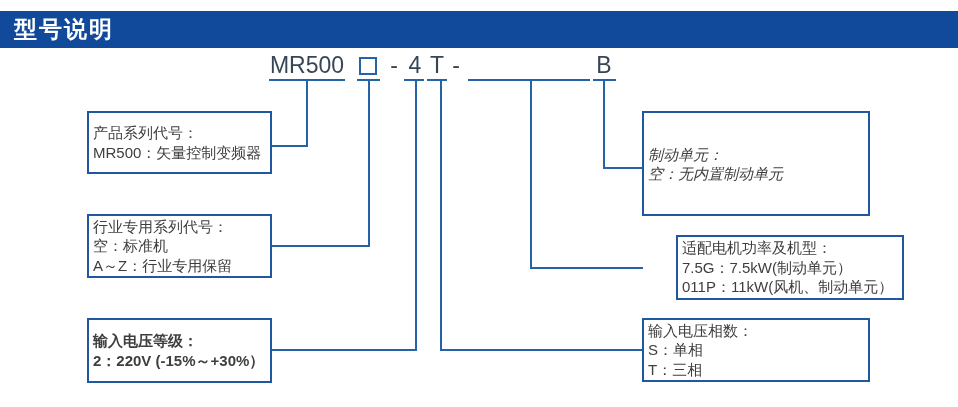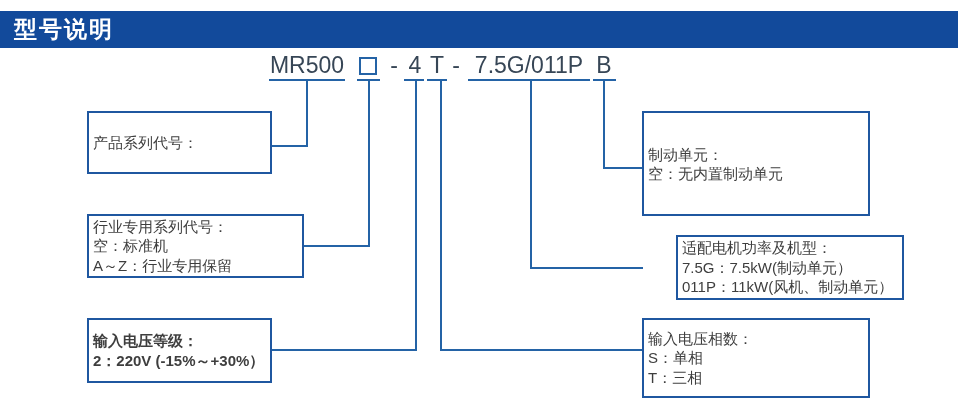--- a/index.html
+++ b/index.html
@@ -44,21 +44,20 @@
   <div class="titlebar">
     <span class="title">型号说明</span>
   </div>
 
   <span class="seg" style="left:266px; width:82px;">MR500</span>
   <span class="placeholder-square"></span>
   <span class="seg" style="left:388px; width:12px;">-</span>
   <span class="seg" style="left:405px; width:20px;">4</span>
   <span class="seg" style="left:427px; width:20px;">T</span>
   <span class="seg" style="left:450px; width:12px;">-</span>
-  <span class="seg" style="left:466px; width:126px;">7.5G/011P</span>
   <span class="seg" style="left:592px; width:24px;">B</span>
 
   <div class="hline" style="left:269px; top:79px; width:76px;"></div>
   <div class="hline" style="left:357px; top:79px; width:23px;"></div>
   <div class="hline" style="left:404px; top:79px; width:20px;"></div>
   <div class="hline" style="left:427px; top:79px; width:20px;"></div>
   <div class="hline" style="left:468px; top:79px; width:122px;"></div>
   <div class="hline" style="left:593px; top:79px; width:23px;"></div>
 
   <div class="vline" style="left:306px; top:80px; height:67px;"></div>
@@ -74,43 +73,44 @@
   <div class="hline" style="left:440px; top:349px; width:203px;"></div>
 
   <div class="vline" style="left:530px; top:80px; height:189px;"></div>
   <div class="hline" style="left:530px; top:267px; width:113px;"></div>
 
   <div class="vline" style="left:603px; top:80px; height:89px;"></div>
   <div class="hline" style="left:603px; top:167px; width:40px;"></div>
 
   <div class="callout" style="left:87px; top:111px; width:185px; height:63px;">
     <div class="ln">产品系列代号：</div>
+    <div class="ln">MR500：矢量控制变频器</div>
   </div>
 
-  <div class="callout" style="left:87px; top:214px; width:217px; height:64px;">
+  <div class="callout" style="left:87px; top:214px; width:185px; height:64px;">
     <div class="ln">行业专用系列代号：</div>
     <div class="ln">空：标准机</div>
     <div class="ln">A～Z：行业专用保留</div>
   </div>
 
   <div class="callout" style="left:87px; top:318px; width:185px; height:65px;font-weight:bold;">
     <div class="ln">输入电压等级：</div>
     <div class="ln">2：220V (-15%～+30%）</div>
   </div>
 
-  <div class="callout" style="left:642px; top:111px; width:228px; height:105px; line-height:19px;">
+  <div class="callout" style="left:642px; top:111px; width:228px; height:105px; line-height:19px;font-style:italic;">
     <div class="ln">制动单元：</div>
     <div class="ln">空：无内置制动单元</div>
   </div>
 
   <div class="callout" style="left:676px; top:235px; width:228px; height:65px;">
     <div class="ln">适配电机功率及机型：</div>
     <div class="ln">7.5G：7.5kW(制动单元）</div>
     <div class="ln">011P：11kW(风机、制动单元）</div>
   </div>
 
-  <div class="callout" style="left:642px; top:318px; width:228px; height:80px;">
+  <div class="callout" style="left:642px; top:318px; width:228px; height:64px;">
     <div class="ln">输入电压相数：</div>
     <div class="ln">S：单相</div>
     <div class="ln">T：三相</div>
   </div>
 
 </div>
 
 </body></html>

